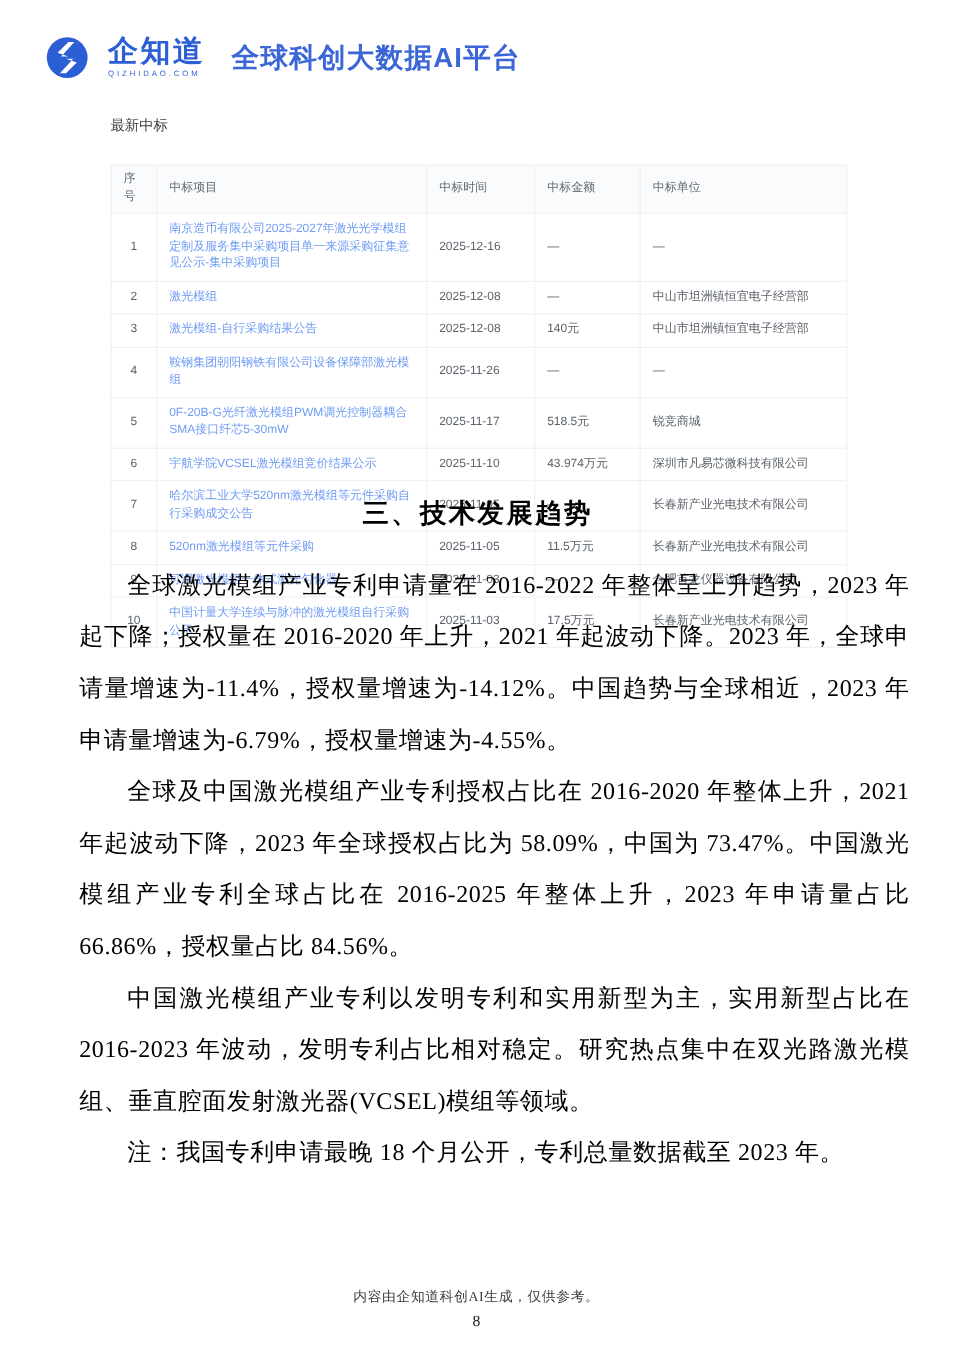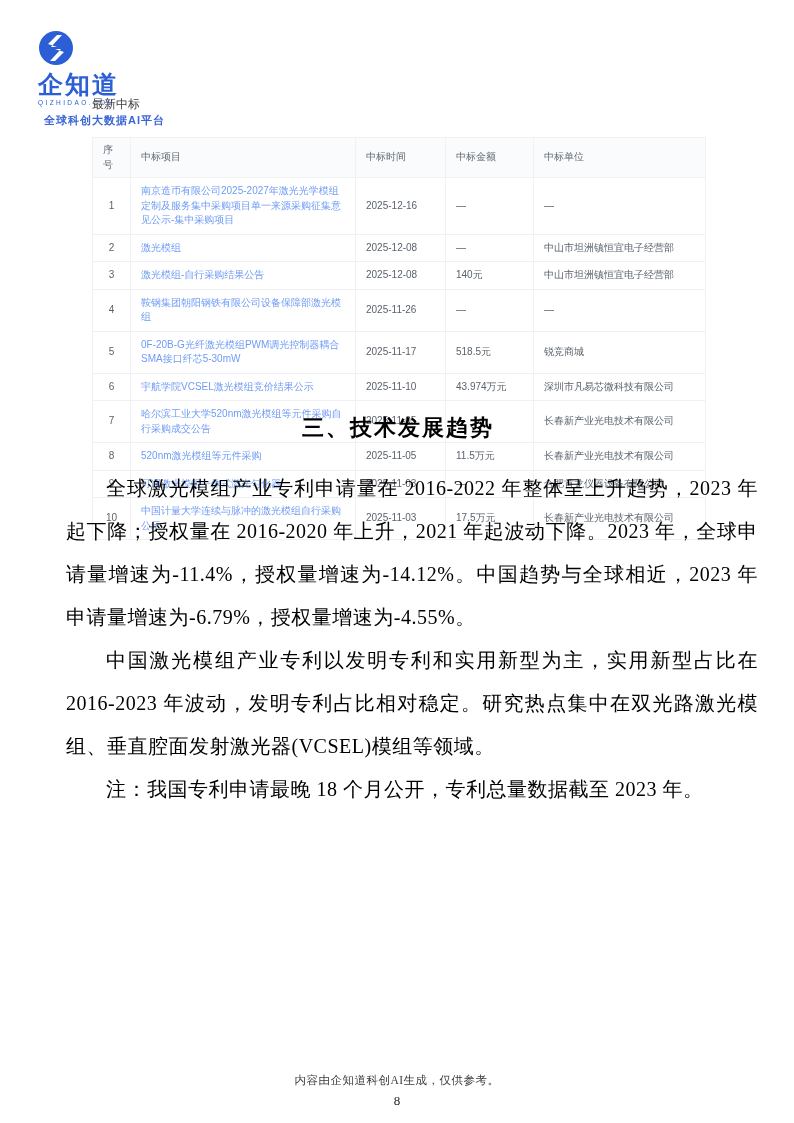--- a/index.html
+++ b/index.html
@@ -13,39 +13,39 @@
     font-family: "Liberation Sans", sans-serif;
     overflow: hidden;
   }
 
   
   .brand-header {
     position: absolute;
     top: 30px;
     left: 38px;
     display: flex;
-    gap: 6px;
-    flex-direction: column;
+    align-items: center;
+    gap: 16px;
   }
   .logo-icon { width: 36px; height: 36px; display: block; }
   .brand-text { display: flex; flex-direction: column; line-height: 1; }
   .brand-name {
     font-size: 25px;
     font-weight: bold;
     color: #2c5ed6;
     letter-spacing: 2px;
   }
   .brand-domain {
     font-size: 6.5px;
     color: #2c5ed6;
     letter-spacing: 2.4px;
     margin-top: 3px;
   }
   .brand-slogan {
-    font-size: 11px;
+    font-size: 23px;
     font-weight: bold;
     color: #3a66d6;
     margin-left: 6px;
     letter-spacing: 1px;
   }
 
   
   .bid-section {
     position: absolute;
     top: 96px;
@@ -253,20 +253,21 @@
             <td class="c-amount">17.5万元</td>
             <td class="c-winner link">长春新产业光电技术有限公司</td>
           </tr>
         </tbody>
     </table>
   </section>
 
   <main class="doc-body">
     <h2>三、技术发展趋势</h2>
     <p>全球激光模组产业专利申请量在 2016-2022 年整体呈上升趋势，2023 年起下降；授权量在 2016-2020 年上升，2021 年起波动下降。2023 年，全球申请量增速为-11.4%，授权量增速为-14.12%。中国趋势与全球相近，2023 年申请量增速为-6.79%，授权量增速为-4.55%。</p>
+    <p>全球及中国激光模组产业专利授权占比在 2016-2020 年整体上升，2021 年起波动下降，2023 年全球授权占比为 58.09%，中国为 73.47%。中国激光模组产业专利全球占比在 2016-2025 年整体上升，2023 年申请量占比 66.86%，授权量占比 84.56%。</p>
     <p>中国激光模组产业专利以发明专利和实用新型为主，实用新型占比在 2016-2023 年波动，发明专利占比相对稳定。研究热点集中在双光路激光模组、垂直腔面发射激光器(VCSEL)模组等领域。</p>
     <p>注：我国专利申请最晚 18 个月公开，专利总量数据截至 2023 年。</p>
   </main>
 
   <footer class="doc-footer">
     <div class="disclaimer">内容由企知道科创AI生成，仅供参考。</div>
     <div class="page-number">8</div>
   </footer>
 
 </div>

